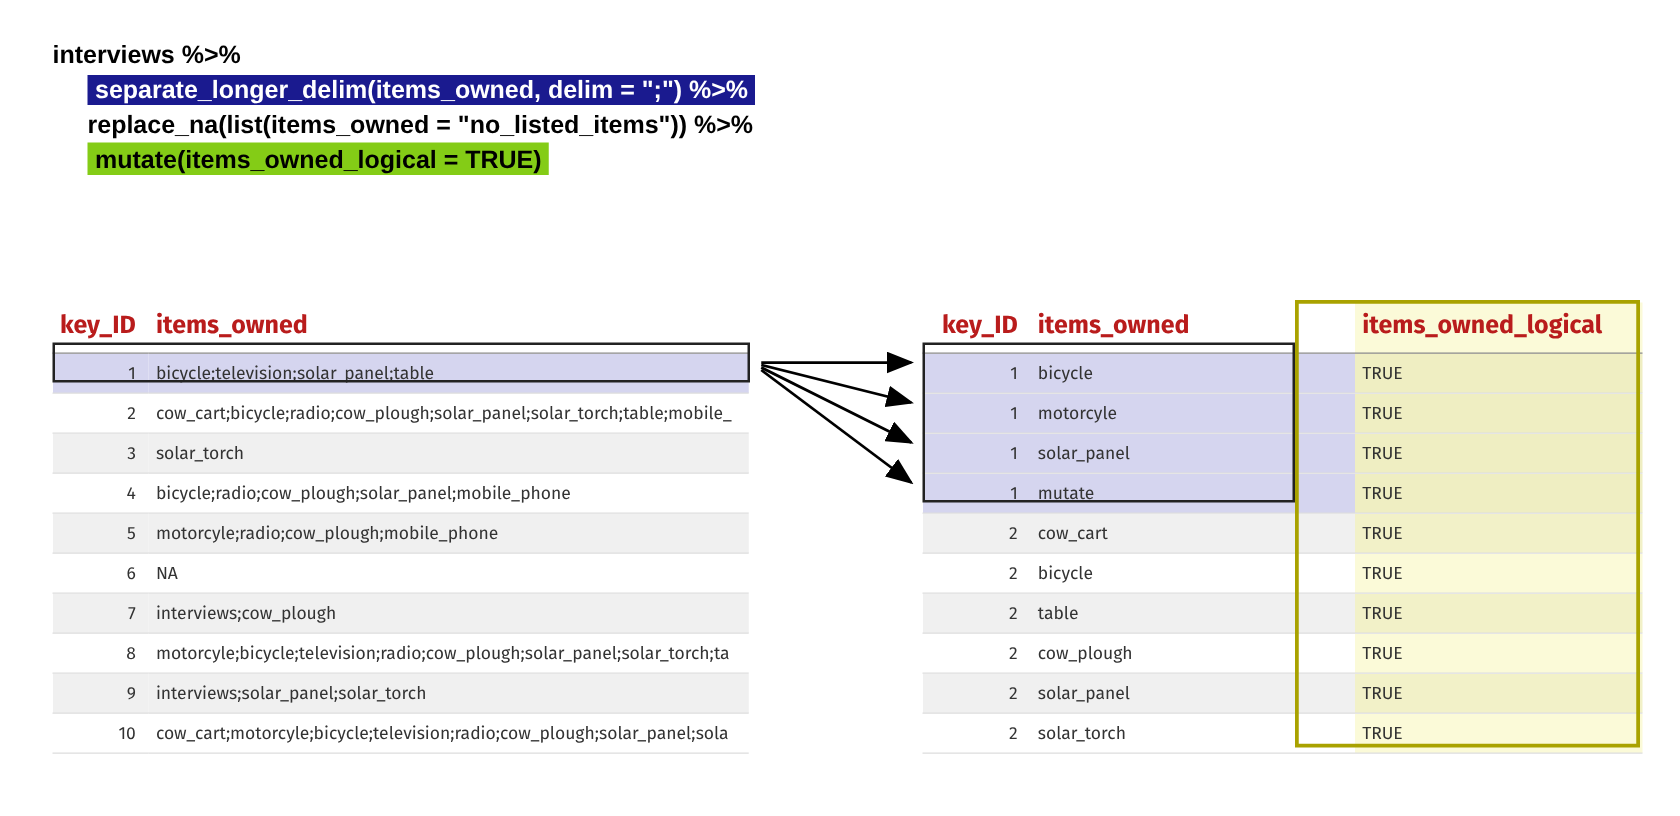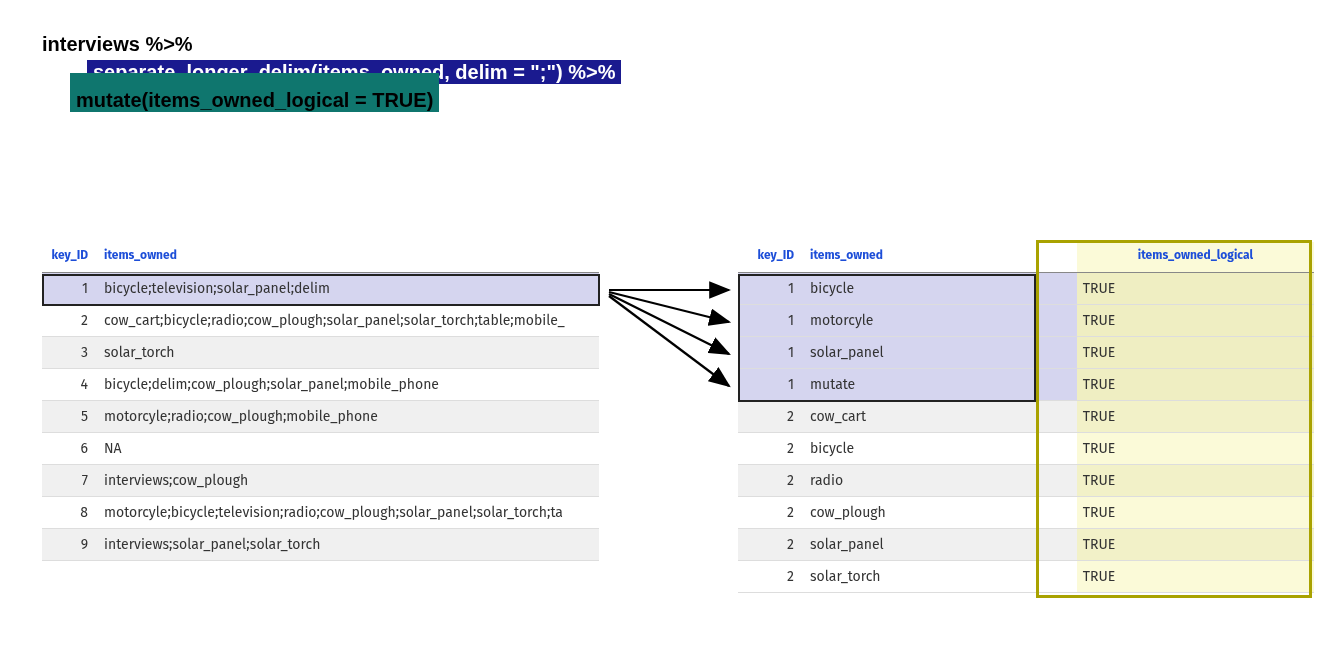--- a/index.html
+++ b/index.html
@@ -21,26 +21,25 @@
     font-weight: 600;
     line-height: 1.4;
     color: #000;
   }
   .code-line { white-space: pre; }
   .code-indent { padding-left: 28px; display: inline-block; }
   .hl-blue {
     background: #1a1a8f;
     color: #ffffff;
     padding: 1px 6px 1px 6px;
-    margin-left: 17px;
   }
   .hl-yellow {
-    background: #0f766e;
+    background: #84cc16;
     color: #000;
-    padding: 16px 6px 1px 6px;
+    padding: 3px 6px 1px 6px;
   }
   .tables-wrap {
     position: absolute;
     top: 242px;
     left: 42px;
     right: 30px;
     display: flex;
     align-items: flex-start;
     gap: 0;
   }
@@ -57,25 +56,25 @@
     font-family: "Fira Sans", "Segoe UI", Arial, sans-serif;
     position: relative;
   }
   table {
     border-collapse: collapse;
     width: 100%;
     font-size: 14px;
   }
   th {
     text-align: left;
-    color: #1d4ed8;
+    color: #b91c1c;
     font-weight: 700;
     padding: 6px 6px 10px 6px;
     border-bottom: 1px solid #888;
-    font-size: 12px;
+    font-size: 20px;
   }
   td {
     padding: 7px 6px;
     border-bottom: 1px solid #ddd;
     color: #333;
     white-space: nowrap;
     overflow: hidden;
     text-overflow: clip;
   }
   tbody tr:nth-child(odd) td { background: #f0f0f0; }
@@ -94,21 +93,21 @@
     position: absolute;
     border: 2px solid #222;
     pointer-events: none;
   }
 
   
   .right-purple td { background: #d5d5ef !important; }
   .right-purple td.col-logical { background: #efeec2 !important; }
   .right-plain td.col-logical { background: #fbfad8 !important; }
   tbody tr:nth-child(odd).right-plain td.col-logical { background: #f2f1c8 !important; }
-  th.col-logical { background: #fbfad8; text-align: center; }
+  th.col-logical { background: #fbfad8; }
 
   .right-purple-box {
     position: absolute;
     border: 2px solid #222;
     pointer-events: none;
   }
   .right-yellow-box {
     position: absolute;
     border: 3px solid #a9a200;
     pointer-events: none;
@@ -120,69 +119,74 @@
     left: 0;
     overflow: visible;
   }
 </style>
 </head>
 <body>
 
 <div class="code-block">
   <div class="code-line">interviews %&gt;%</div>
   <div class="code-line"><span class="code-indent"><span class="hl-blue">separate_longer_delim(items_owned, delim = ";") %&gt;%</span></span></div>
+  <div class="code-line"><span class="code-indent">replace_na(list(items_owned = "no_listed_items")) %&gt;%</span></div>
   <div class="code-line"><span class="code-indent"><span class="hl-yellow">mutate(items_owned_logical = TRUE)</span></span></div>
 </div>
 
 <div class="tables-wrap">
 
   <div class="table-left" style="position:relative;">
     <table>
       <thead>
         <tr>
           <th class="col-id">key_ID</th>
           <th class="col-items-left">items_owned</th>
         </tr>
       </thead>
       <tbody id="left-tbody">
           <tr class="left-hl">
             <td class="col-id">1</td>
-            <td class="col-items-left">bicycle;television;solar_panel;delim</td>
+            <td class="col-items-left">bicycle;television;solar_panel;table</td>
           </tr>
           <tr>
             <td class="col-id">2</td>
             <td class="col-items-left">cow_cart;bicycle;radio;cow_plough;solar_panel;solar_torch;table;mobile_</td>
           </tr>
           <tr>
             <td class="col-id">3</td>
             <td class="col-items-left">solar_torch</td>
           </tr>
           <tr>
             <td class="col-id">4</td>
-            <td class="col-items-left">bicycle;delim;cow_plough;solar_panel;mobile_phone</td>
+            <td class="col-items-left">bicycle;radio;cow_plough;solar_panel;mobile_phone</td>
           </tr>
           <tr>
             <td class="col-id">5</td>
             <td class="col-items-left">motorcyle;radio;cow_plough;mobile_phone</td>
           </tr>
           <tr>
             <td class="col-id">6</td>
             <td class="col-items-left">NA</td>
           </tr>
           <tr>
             <td class="col-id">7</td>
             <td class="col-items-left">interviews;cow_plough</td>
           </tr>
           <tr>
             <td class="col-id">8</td>
             <td class="col-items-left">motorcyle;bicycle;television;radio;cow_plough;solar_panel;solar_torch;ta</td>
           </tr>
           <tr>
             <td class="col-id">9</td>
             <td class="col-items-left">interviews;solar_panel;solar_torch</td>
+          </tr>
+          <tr>
+            <td class="col-id">10</td>
+            <td class="col-items-left">cow_cart;motorcyle;bicycle;television;radio;cow_plough;solar_panel;sola</td>
           </tr>
         </tbody>
     </table>
     <div class="left-hl-box" style="top:32px; left:0; width:558px; height:32px;"></div>
   </div>
 
   <div class="arrows-col">
     <svg class="arrow-svg" width="140" height="200">
       <defs>
         <marker id="ah" markerWidth="10" markerHeight="8" refX="9" refY="4" orient="auto">
@@ -231,21 +235,21 @@
             <td class="col-items-right">cow_cart</td>
             <td class="col-logical">TRUE</td>
           </tr>
           <tr class="right-plain">
             <td class="col-id">2</td>
             <td class="col-items-right">bicycle</td>
             <td class="col-logical">TRUE</td>
           </tr>
           <tr class="right-plain">
             <td class="col-id">2</td>
-            <td class="col-items-right">radio</td>
+            <td class="col-items-right">table</td>
             <td class="col-logical">TRUE</td>
           </tr>
           <tr class="right-plain">
             <td class="col-id">2</td>
             <td class="col-items-right">cow_plough</td>
             <td class="col-logical">TRUE</td>
           </tr>
           <tr class="right-plain">
             <td class="col-id">2</td>
             <td class="col-items-right">solar_panel</td>

